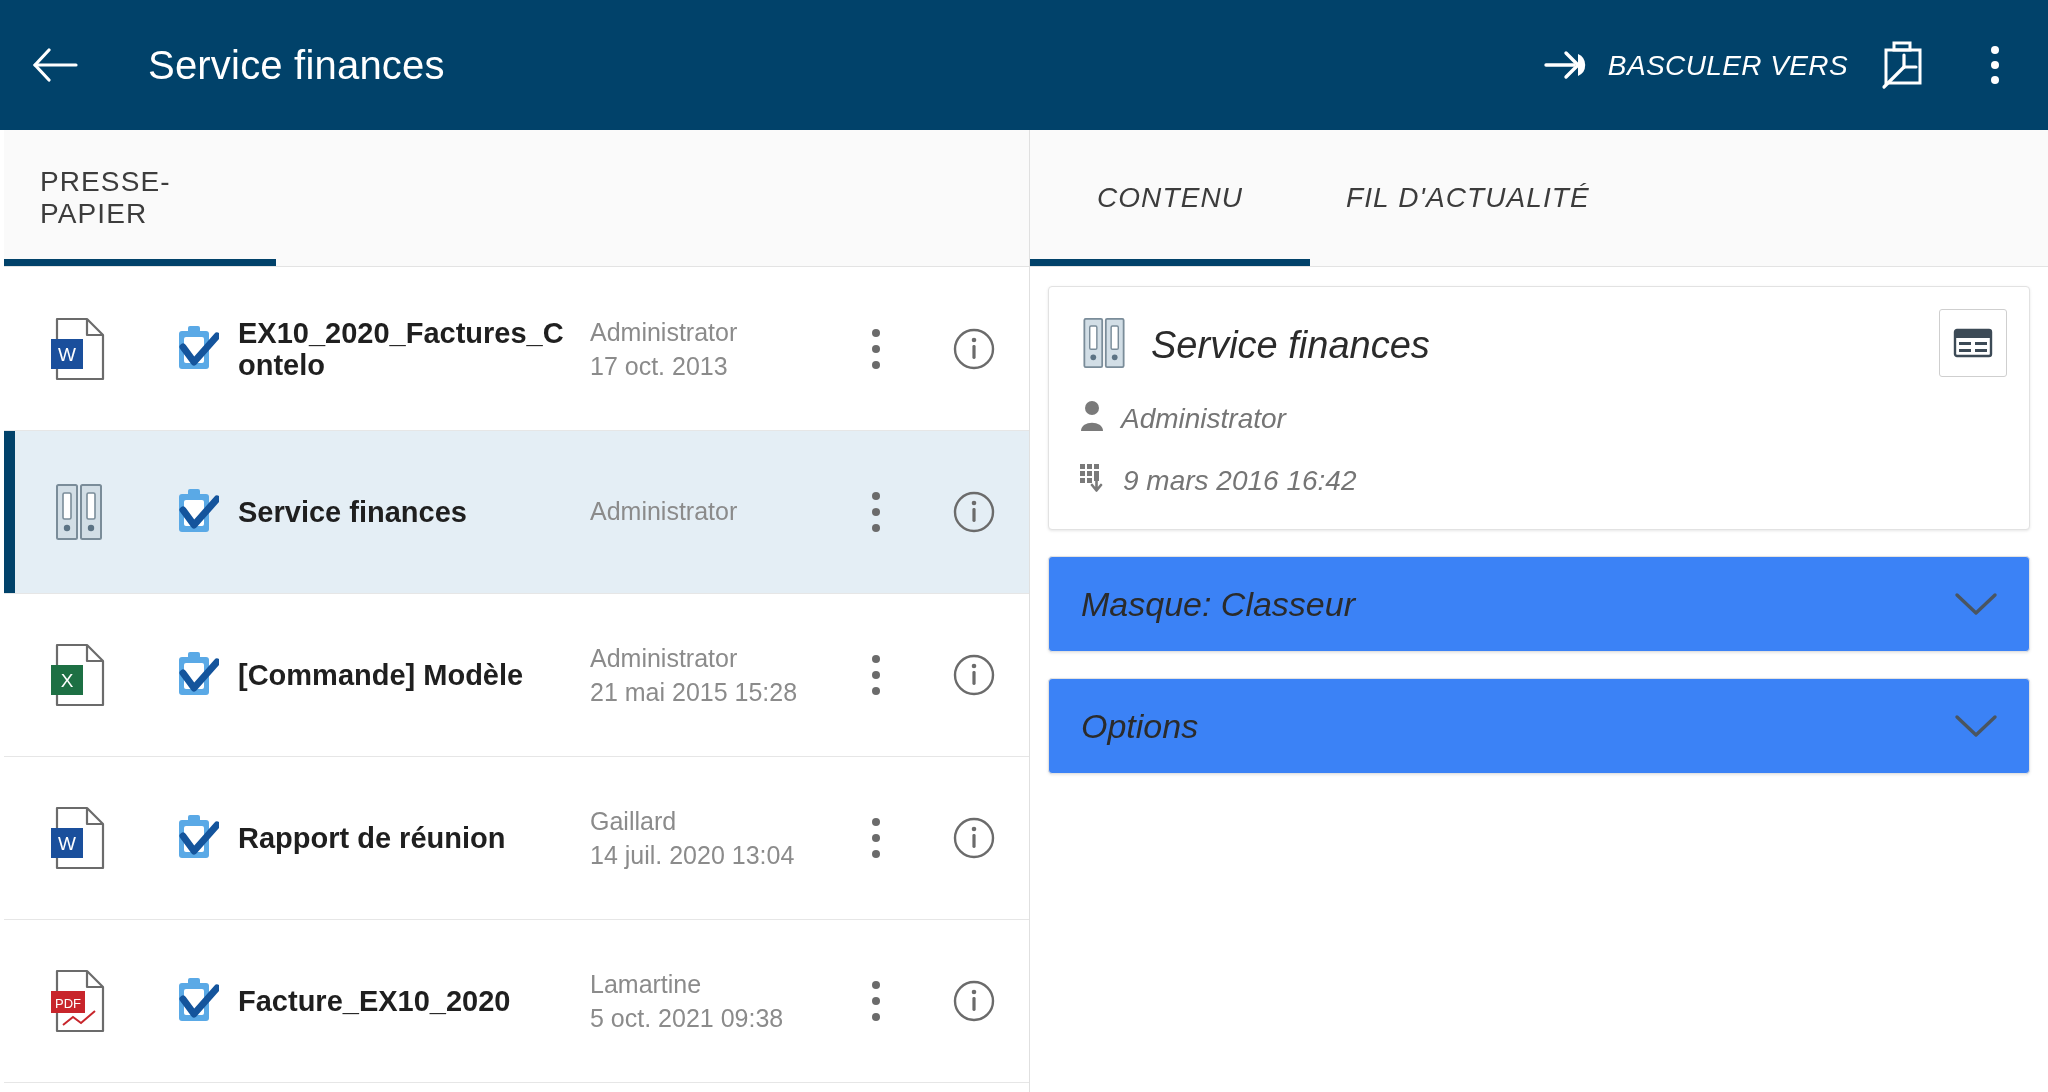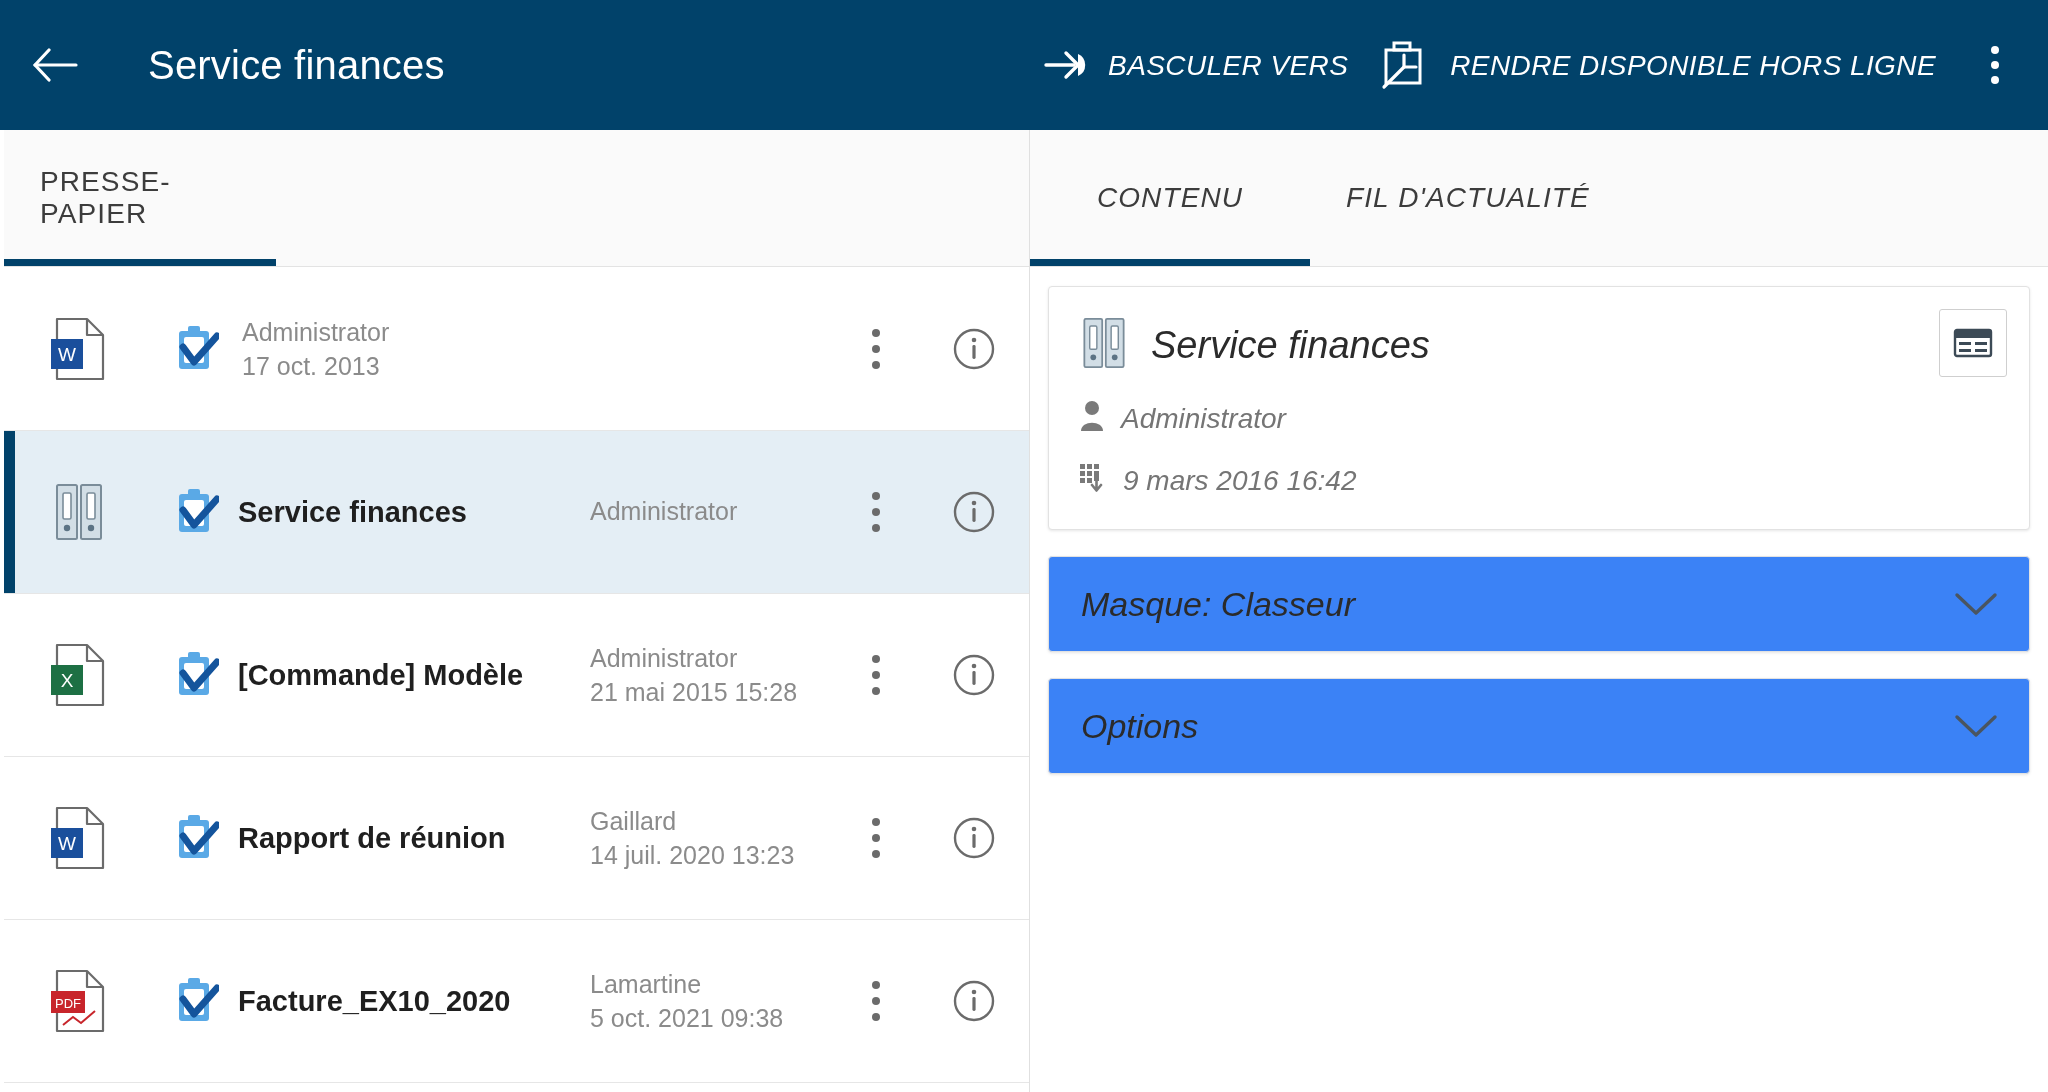--- a/index.html
+++ b/index.html
@@ -141,21 +141,20 @@
       <span class="lbl">BASCULER VERS</span>
     </div>
 
     <div class="appbar-action">
       <svg width="56" height="52" viewBox="0 0 56 52">
         <rect x="14" y="4" width="16" height="7" fill="none" stroke="#ffffff" stroke-width="3"></rect>
         <rect x="6" y="11" width="34" height="33" fill="none" stroke="#ffffff" stroke-width="3"></rect>
         <path d="M4 48 L24 28" stroke="#ffffff" stroke-width="3.2" stroke-linecap="round"></path>
         <path d="M24 28 L24 40 M24 28 L12 28" stroke="#ffffff" stroke-width="3.2" stroke-linecap="round" transform="rotate(180 24 28)"></path>
       </svg>
-      <span class="lbl">RENDRE DISPONIBLE HORS LIGNE</span>
     </div>
 
     <div class="appbar-kebab">
       <span class="kebab-dots">
           <i></i>
           <i></i>
           <i></i>
         </span>
     </div>
   </div>
@@ -181,20 +180,21 @@
             </svg>
           </span>
           <span class="clip-icon">
             <svg width="46" height="50" viewBox="0 0 46 50">
               <rect x="6" y="7" width="30" height="38" rx="3" fill="#5aa9e6"></rect>
               <rect x="15" y="2" width="12" height="9" rx="2" fill="#5aa9e6"></rect>
               <rect x="11" y="13" width="20" height="26" rx="2" fill="#ffffff"></rect>
               <path d="M10 23 L21 38 L44 12" fill="none" stroke="#14549c" stroke-width="7" stroke-linecap="round" stroke-linejoin="round"></path>
             </svg>
           </span>
+          <span class="fname">EX10_2020_Factures_Contelo</span>
           <span class="fmeta">
             <div class="m1">Administrator</div>
             <div class="m2">17 oct. 2013</div>
           </span>
           <span class="row-kebab">
             <span class="stack">
                 <i></i>
                 <i></i>
                 <i></i>
               </span>
@@ -299,21 +299,21 @@
             <svg width="46" height="50" viewBox="0 0 46 50">
               <rect x="6" y="7" width="30" height="38" rx="3" fill="#5aa9e6"></rect>
               <rect x="15" y="2" width="12" height="9" rx="2" fill="#5aa9e6"></rect>
               <rect x="11" y="13" width="20" height="26" rx="2" fill="#ffffff"></rect>
               <path d="M10 23 L21 38 L44 12" fill="none" stroke="#14549c" stroke-width="7" stroke-linecap="round" stroke-linejoin="round"></path>
             </svg>
           </span>
           <span class="fname">Rapport de réunion</span>
           <span class="fmeta">
             <div class="m1">Gaillard</div>
-            <div class="m2">14 juil. 2020 13:23</div>
+            <div class="m2">14 juil. 2020 13:04</div>
           </span>
           <span class="row-kebab">
             <span class="stack">
                 <i></i>
                 <i></i>
                 <i></i>
               </span>
           </span>
           <span class="row-info">
             <svg width="44" height="44" viewBox="0 0 44 44">

